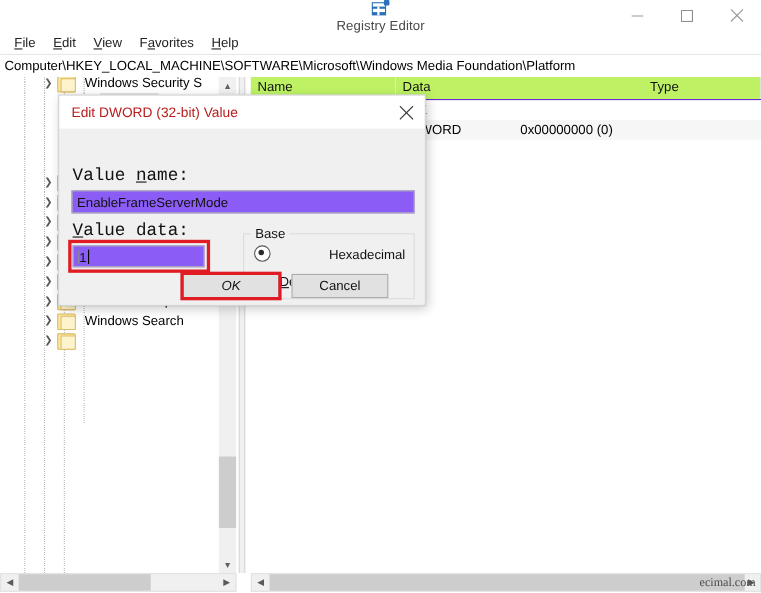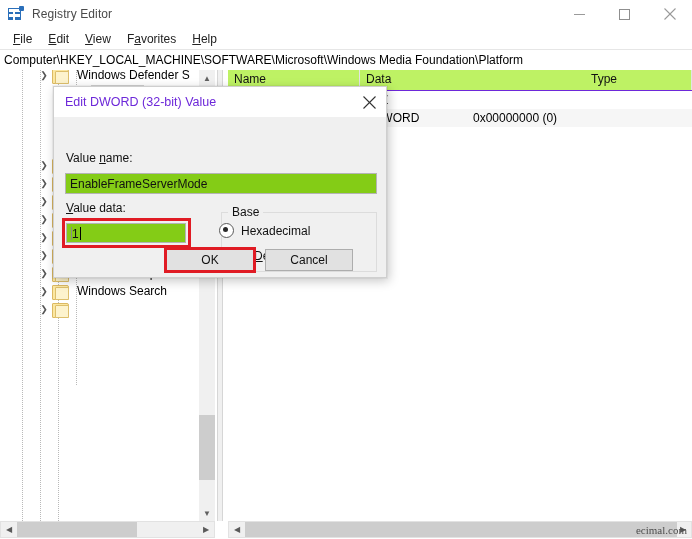--- a/index.html
+++ b/index.html
@@ -17,20 +17,21 @@
     position: relative;
   }
 
   
   .titlebar {
     height: 28px;
     display: flex;
     align-items: center;
     background: #ffffff;
     position: relative;
+    flex-direction: column;
   }
   .app-icon {
     width: 16px; height: 16px;
     margin-left: 8px; margin-right: 8px;
     position: relative;
     flex: none;
   }
   .app-icon .grid {
     position: absolute;
     left: 0; top: 2px;
@@ -338,44 +339,45 @@
   }
   .dlg-title {
     height: 30px;
     background: #ffffff;
     display: flex;
     align-items: center;
     position: relative;
   }
   .dlg-title-text {
     font-size: 12.5px;
-    color: #6d28d9;
+    color: #b91c1c;
     margin-left: 11px;
   }
   .dlg-close {
     position: absolute;
     right: 0; top: 0;
     width: 34px; height: 30px;
     display: flex; align-items: center; justify-content: center;
   }
   .dlg-body {
     position: relative;
     height: 160px;
     background: #f0f0f0;
     padding: 0;
   }
   .lbl {
     position: absolute;
-    font-size: 12px;
+    font-size: 16px;
     color: #111;
+    font-family: Liberation Mono, monospace;
   }
   .lbl u { text-decoration: underline; }
   .txtbox {
     position: absolute;
-    background: #84cc16;
+    background: #8b5cf6;
     border: 1px solid #b4b4b4;
     box-sizing: border-box;
     font-family: "Liberation Sans", sans-serif;
     font-size: 12px;
     color: #111;
     padding: 1px 4px;
     line-height: 18px;
     white-space: nowrap;
     overflow: hidden;
   }
@@ -421,21 +423,21 @@
     font-size: 12px;
     color: #111;
   }
   .radio-row {
     position: absolute;
     display: flex;
     align-items: center;
     font-size: 12px;
     color: #111;
   }
-  #radio-hex { left: 165px; top: 106px; }
+  #radio-hex { left: 177px; top: 106px; gap: 46px; }
   #radio-dec { left: 178px; top: 131px; }
   .radio {
     width: 13px; height: 13px;
     border-radius: 50%;
     border: 1px solid #5a5a5a;
     background: #ffffff;
     margin-right: 7px;
     position: relative;
     flex: none;
   }
@@ -453,21 +455,21 @@
     background: #e1e1e1;
     border: 1px solid #adadad;
     box-sizing: border-box;
     font-family: "Liberation Sans", sans-serif;
     font-size: 12px;
     color: #111;
     display: flex;
     align-items: center;
     justify-content: center;
   }
-  #ok-button { left: 166px; top: 249px; width: 88px; }
+  #ok-button { left: 166px; top: 249px; width: 88px; font-style: italic; }
   #cancel-button { left: 265px; top: 249px; width: 88px; }
 </style>
 </head>
 <body>
 
 <div class="titlebar">
   <div class="app-icon">
     <div class="grid"></div>
     <div class="dot"></div>
   </div>
@@ -512,21 +514,21 @@
     <div class="guide" style="left:58px;"></div>
     <div class="guide" style="left:76px; top:0; height:316px;"></div>
     <div class="tree">
         <div class="trow">
           <div style="width: 36px; flex: 0 0 auto;"></div>
           <div class="chev">❯</div>
           <div class="folder">
             <div class="back"></div>
             <div class="front"></div>
           </div>
-          <div class="label-box">Windows Defender S</div>
+          <div class="label-box">Windows Security S</div>
         </div>
         <div class="trow sel">
           <div style="width: 54px; flex: 0 0 auto;"></div>
           <div class="chev">❯</div>
           <div class="folder">
             <div class="back"></div>
             <div class="front"></div>
           </div>
           <div class="label-box">Platform</div>
         </div>

